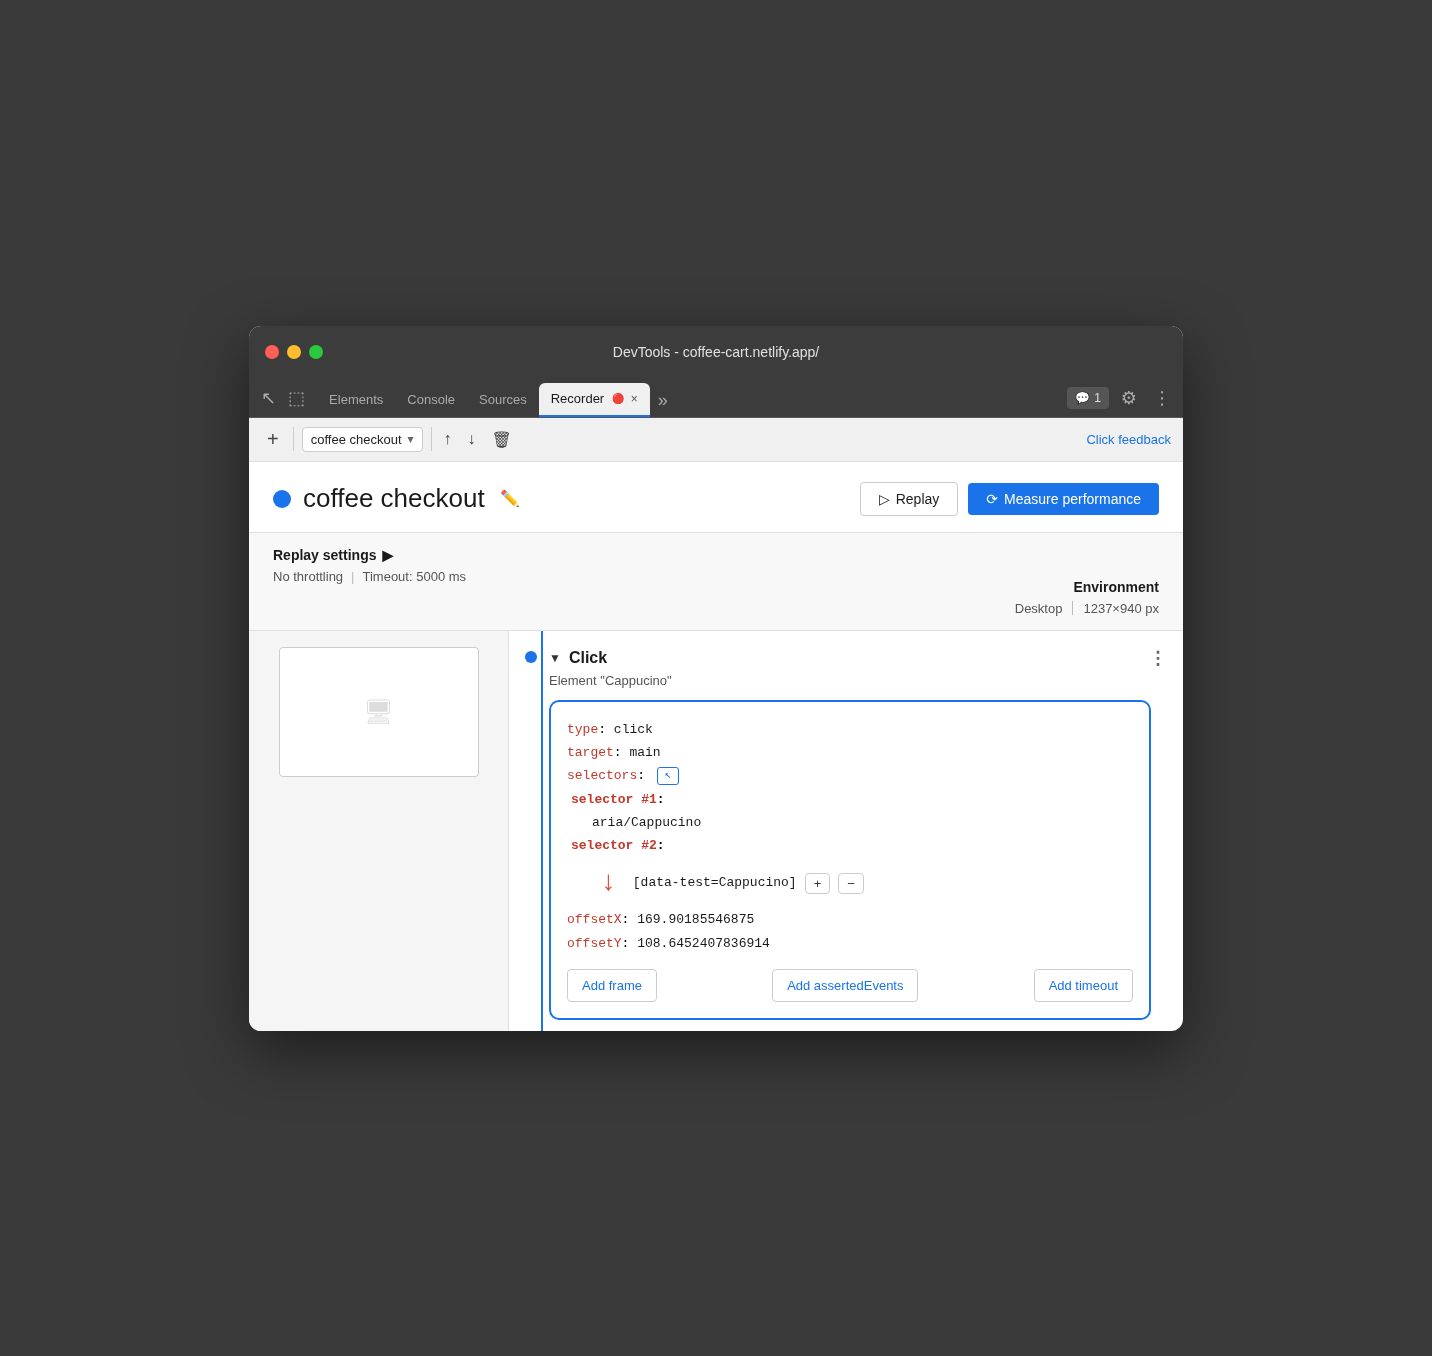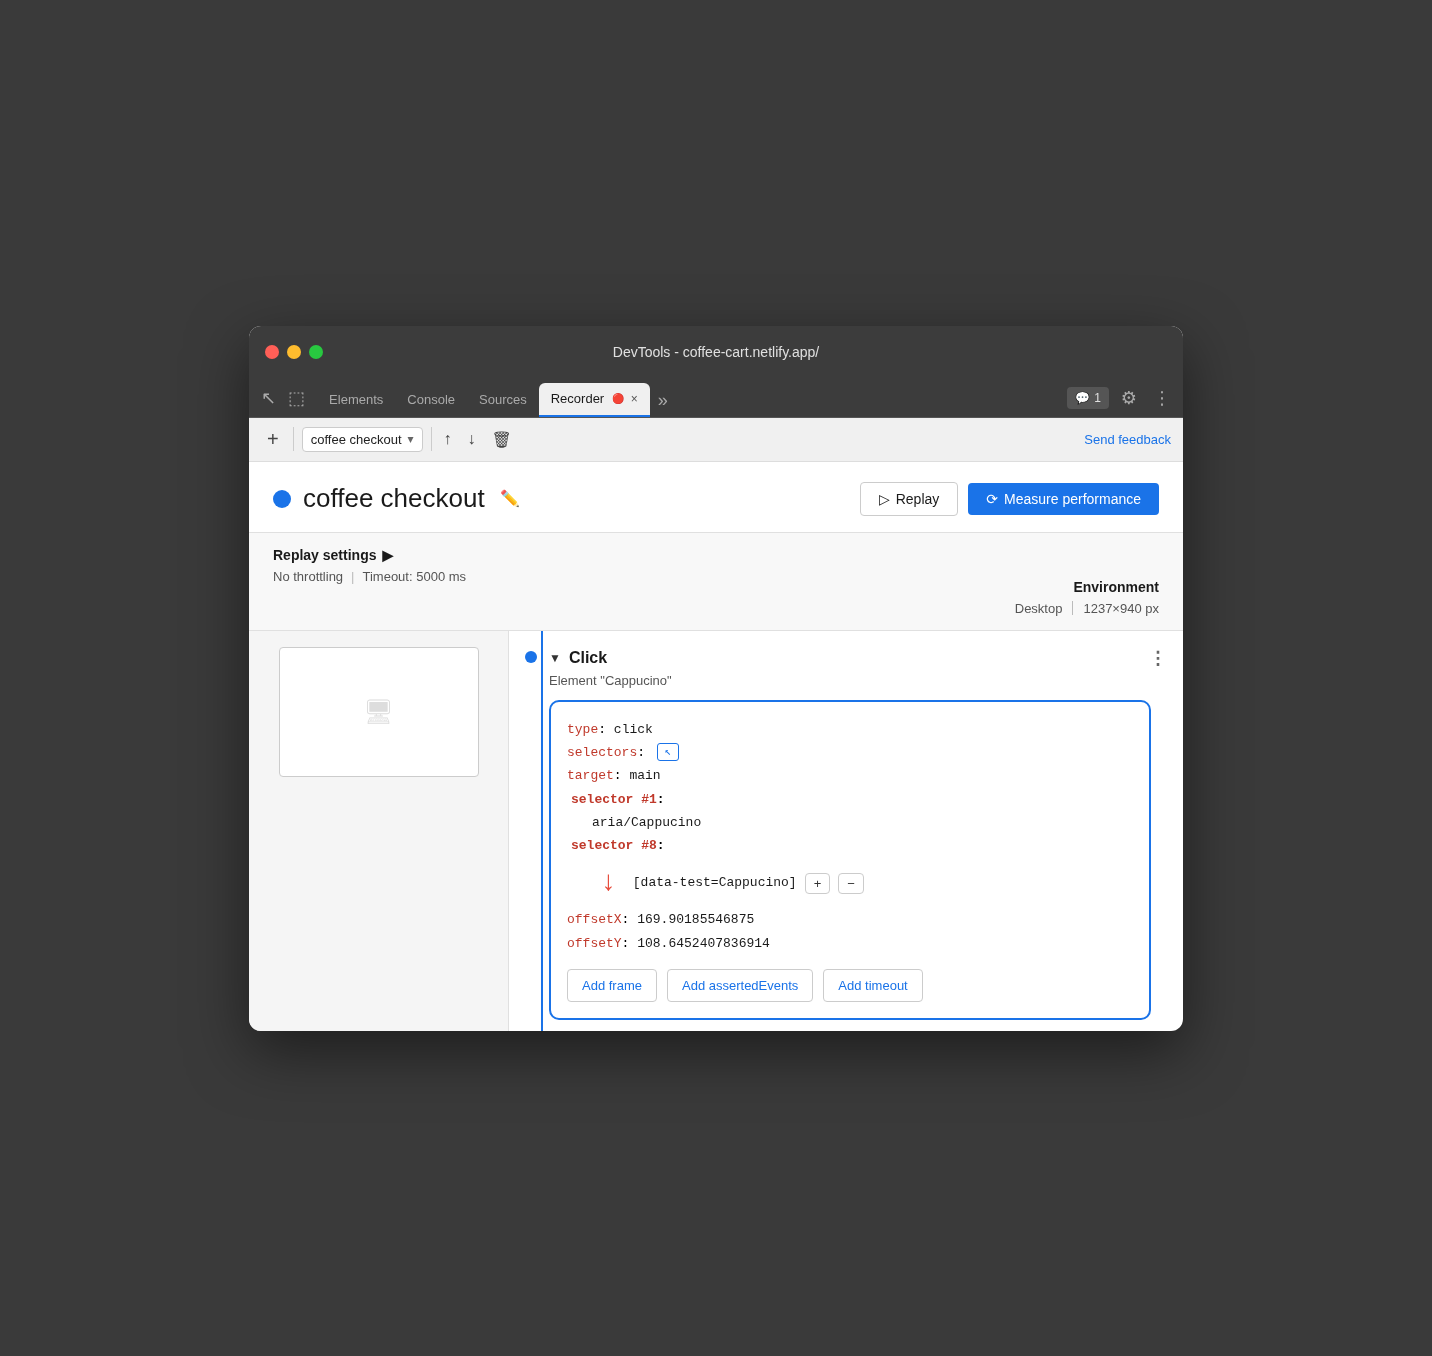--- a/index.html
+++ b/index.html
@@ -399,20 +399,21 @@
       display: inline-block;
       color: #e74c3c;
       font-size: 28px;
       margin: 0 8px;
     }
     
     .action-buttons {
       display: flex;
       gap: 10px;
       margin-top: 14px;
+      justify-content: space-between;
     }
     .btn-action {
       background: white;
       border: 1px solid #ccc;
       border-radius: 4px;
       padding: 8px 14px;
       font-size: 13px;
       color: #1a73e8;
       cursor: pointer;
       font-weight: 500;
@@ -473,21 +474,21 @@
     <button class="toolbar-icon-btn">
       <span>↑</span>
     </button>
     <button class="toolbar-icon-btn">
       <span>↓</span>
     </button>
     <button class="toolbar-icon-btn">
       <span>🗑</span>
     </button>
     <div class="toolbar-right">
-      <a class="send-feedback-link">Send feedback</a>
+      <a class="send-feedback-link">Click feedback</a>
     </div>
   </div>
 
   <div class="recording-header">
     <div class="recording-dot"></div>
     <span class="recording-name">coffee checkout</span>
     <span class="edit-icon">✏️</span>
     <div class="header-actions">
       <button class="btn-replay">
         <span>▷</span>
@@ -541,35 +542,35 @@
             <span class="step-menu">⋮</span>
           </div>
           <div class="step-element">Element "Cappucino"</div>
 
           <div class="code-block">
             <div>
               <span class="code-key">type</span>:
               <span class="code-val">click</span>
             </div>
             <div>
+              <span class="code-key">target</span>:
+              <span class="code-val">main</span>
+            </div>
+            <div>
               <span class="code-key">selectors</span>:
               <span class="selector-icon">↖</span>
             </div>
-            <div>
-              <span class="code-key">target</span>:
-              <span class="code-val">main</span>
-            </div>
             <div class="code-indent">
               <span class="code-key">selector #1</span>:
             </div>
             <div class="code-indent2">
               <span class="code-val">aria/Cappucino</span>
             </div>
             <div class="code-indent">
-              <span class="code-key">selector #8</span>:
+              <span class="code-key">selector #2</span>:
             </div>
             <div class="code-row code-indent2">
               <span class="red-arrow">↓</span>
               <span class="code-val">[data-test=Cappucino]</span>
               <button class="btn-small">+</button>
               <button class="btn-small">−</button>
             </div>
             <div>
               <span class="code-key">offsetX</span>:
               <span class="code-val">169.90185546875</span>

